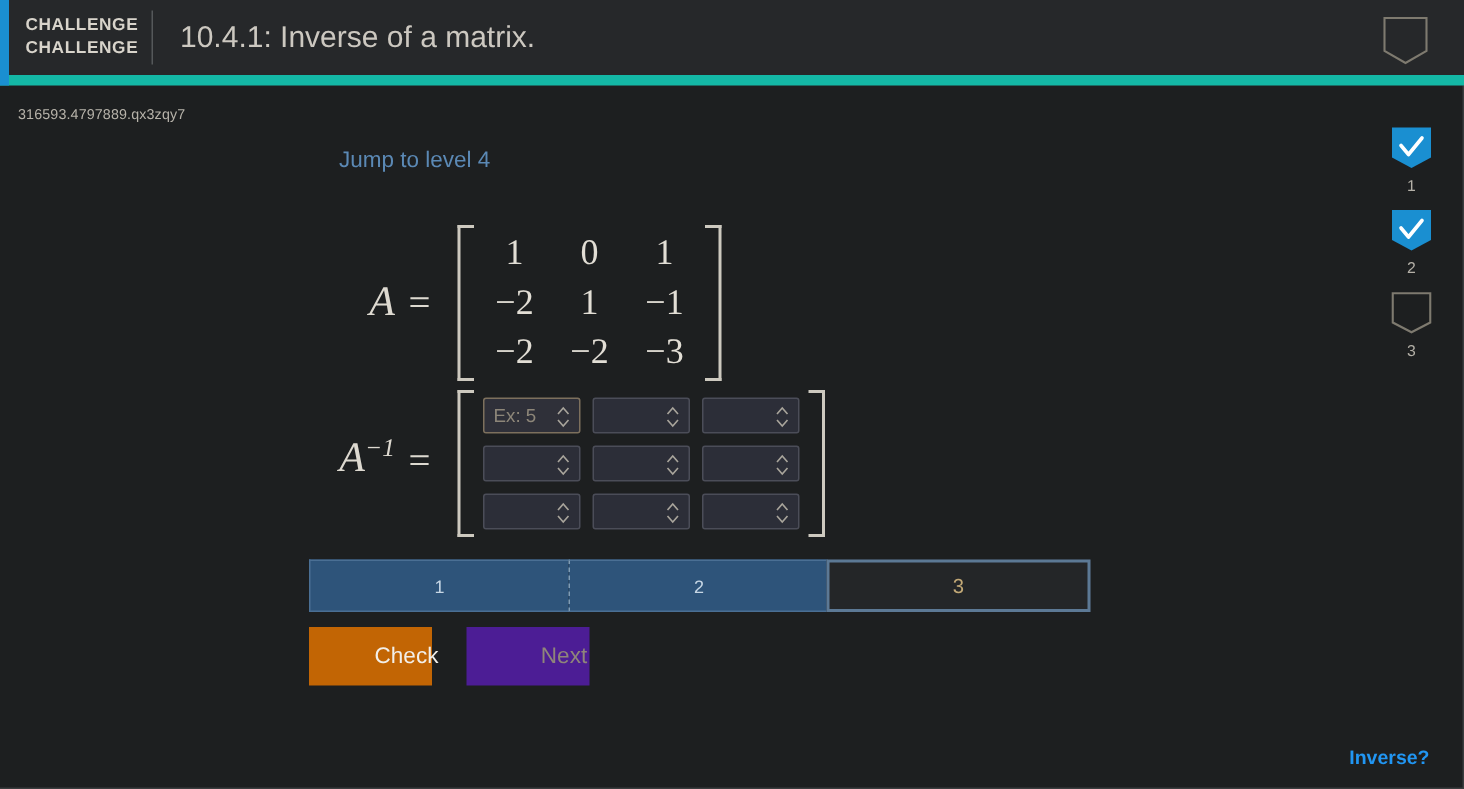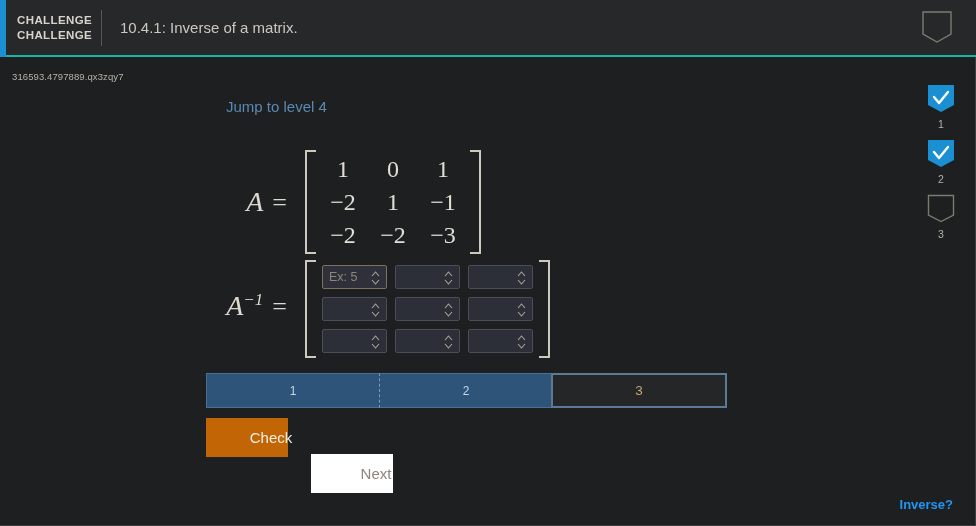--- a/index.html
+++ b/index.html
@@ -15,21 +15,21 @@
     background: #1d1f20;
     border-right: 1px solid #3a3d3e;
     border-bottom: 1px solid #3a3d3e;
   }
 
   
   .header {
     position: absolute; left: 0; top: 0;
     width: 976px; height: 57px;
     background: #26282a;
-    border-bottom: 2px solid #14b8a6;
+    border-bottom: 7px solid #14b8a6;
     display: flex; align-items: center;
   }
   .header-accent {
     position: absolute; left: 0; top: 0;
     width: 6px; height: 57px;
     background: #1a8fd1;
   }
   .ca-label {
     margin-left: 17px;
     width: 70px;
@@ -40,21 +40,21 @@
     line-height: 15px;
   }
   .ca-divider {
     width: 1px; height: 36px;
     background: #55585a;
     margin-left: 14px;
   }
   .header-title {
     margin-left: 18px;
     color: #ccc8c0;
-    font-size: 15px;
+    font-size: 20px;
     font-weight: normal;
   }
   .header-shield {
     position: absolute; right: 23px; top: 10px;
     width: 32px; height: 35px;
   }
 
   
   .shield { display: block; }
 
@@ -191,21 +191,21 @@
   .btn {
     width: 82px; height: 39px;
     display: flex; align-items: center; justify-content: center;
     font-size: 15px;
     border: none;
     cursor: pointer;
     font-family: "Liberation Sans", sans-serif;
     padding-left: 48px;
   }
   .btn-check { background: #c26504; color: #f2efe9; }
-  .btn-next  { background: #ffffff; color: #8f857a; cursor: default; margin-top: 36px; }
+  .btn-next  { background: #4c1d95; color: #8f857a; cursor: default; }
 
   
   .rail {
     position: absolute; right: 12px; top: 84px;
     width: 44px;
     display: flex; flex-direction: column; align-items: center;
   }
   .rail-item { display: flex; flex-direction: column; align-items: center; margin-bottom: 9px; }
   .rail-num { color: #b5b1a8; font-size: 10.5px; margin-top: 3px; }
 

